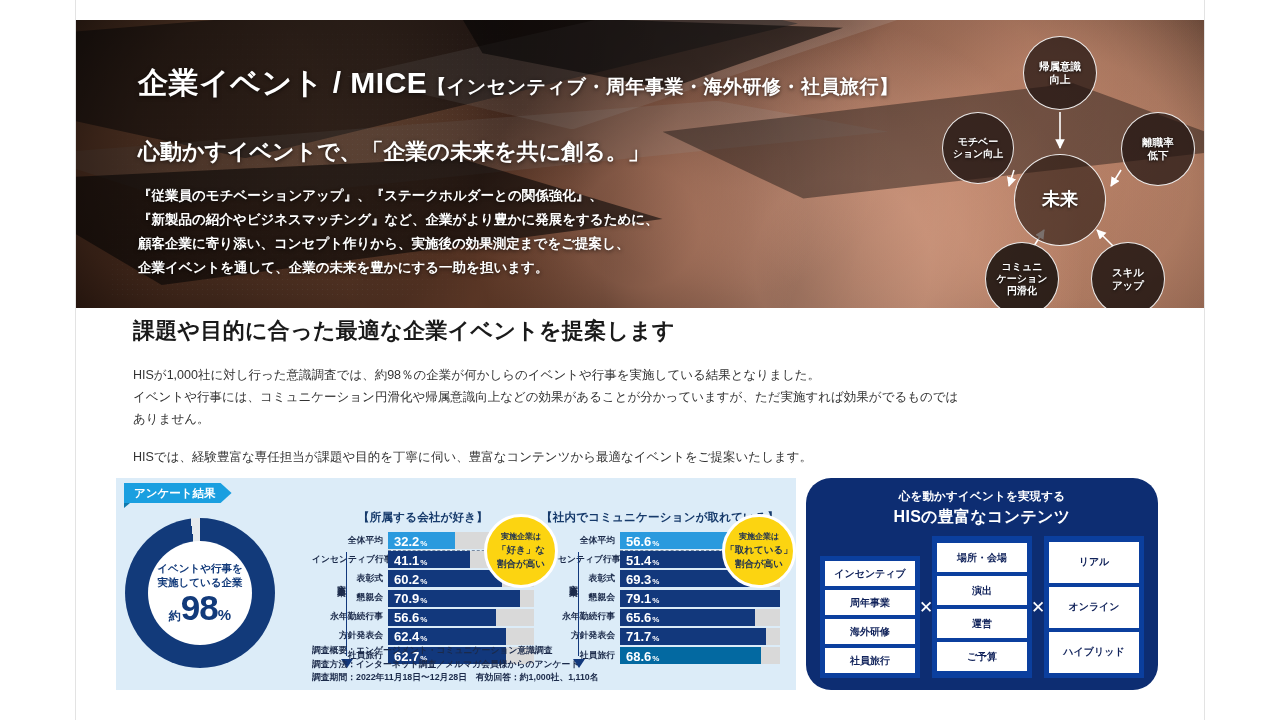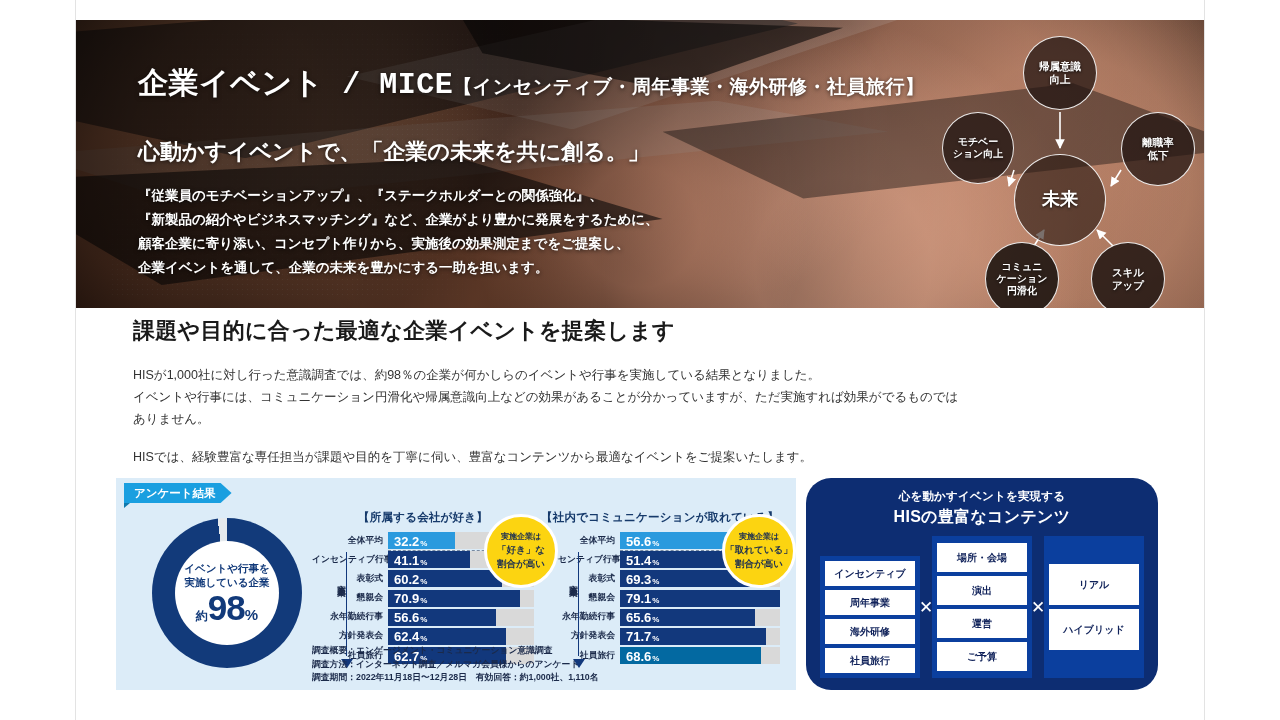--- a/index.html
+++ b/index.html
@@ -80,21 +80,20 @@
     background: linear-gradient(100deg, rgba(0,0,0,0.72) 0%, rgba(0,0,0,0.52) 30%, rgba(0,0,0,0.30) 52%, rgba(0,0,0,0.12) 70%, rgba(0,0,0,0.05) 100%);
   }
 
   .hero-text { position: absolute; left: 62px; top: 0; width: 820px; color: #fff; }
   .hero-title {
     position: absolute; left: 0; top: 43px;
     white-space: nowrap;
     font-weight: bold;
     letter-spacing: 0.5px;
     text-shadow: 0 1px 4px rgba(0,0,0,0.65);
-    font-family: Liberation Mono, monospace;
   }
   .hero-title .big { font-size: 30px; }
   .hero-title .small { font-size: 19px; }
   .hero-sub {
     position: absolute; left: 0; top: 117px;
     font-size: 22px; font-weight: bold;
     white-space: nowrap;
     text-shadow: 0 1px 4px rgba(0,0,0,0.65);
   }
   .hero-body {
@@ -147,21 +146,21 @@
     color: #fff; font-size: 11.5px; font-weight: bold;
     display: flex; align-items: center;
     clip-path: polygon(0 0, calc(100% - 11px) 0, 100% 50%, calc(100% - 11px) 100%, 0 100%);
   }
   .ribbon-tail {
     position: absolute; left: 8px; top: 25px;
     width: 6px; height: 5px; background: #0f79ae;
     clip-path: polygon(0 0, 100% 0, 0 100%);
   }
 
-  .donut-wrap { position: absolute; left: 36px; top: 40px; width: 150px; height: 150px; }
+  .donut-wrap { position: absolute; left: 9px; top: 40px; width: 150px; height: 150px; }
   .donut {
     width: 150px; height: 150px; border-radius: 50%;
     background: conic-gradient(from 0deg, #123a7a 0deg 352.8deg, #e6eaed 352.8deg 360deg);
   }
   .donut-hole {
     position: absolute; left: 23px; top: 23px;
     width: 104px; height: 104px; border-radius: 50%;
     background: #fff;
     display: flex; flex-direction: column; align-items: center; justify-content: center;
     color: #123a7a;
@@ -525,19 +524,20 @@
         <div class="rp-x">✕</div>
         <div class="rp-col c2" id="rp-col2">
             <div class="rp-box">場所・会場</div>
             <div class="rp-box">演出</div>
             <div class="rp-box">運営</div>
             <div class="rp-box">ご予算</div>
           </div>
         <div class="rp-x">✕</div>
         <div class="rp-col c3" id="rp-col3">
             <div class="rp-box">リアル</div>
+            <div class="rp-box">オンライン</div>
             <div class="rp-box">ハイブリッド</div>
           </div>
       </div>
     </div>
 
   </div>
 </div>
 
 </body></html>

